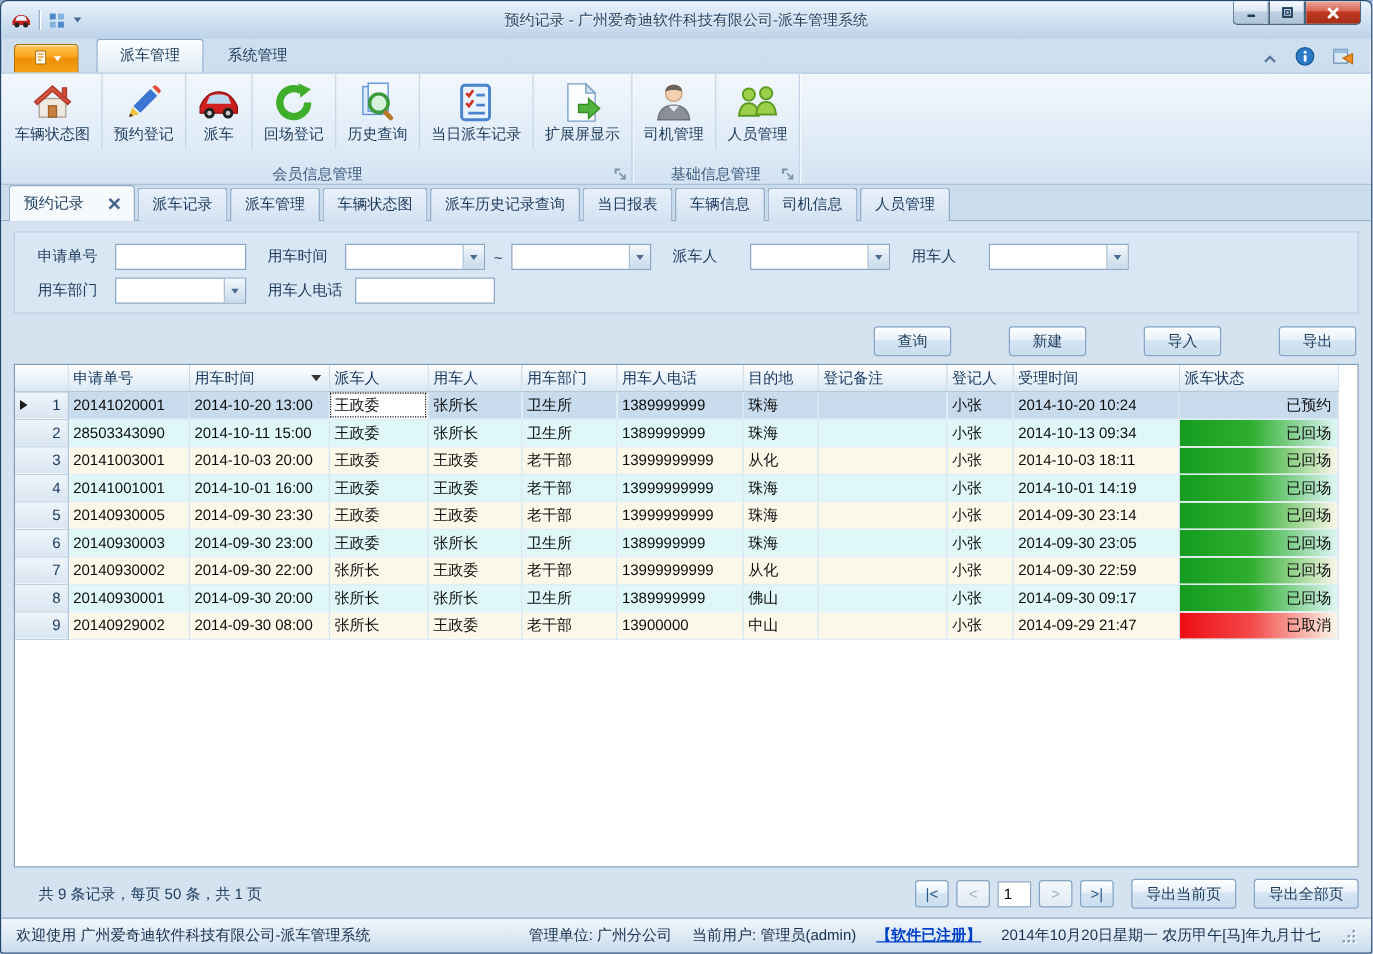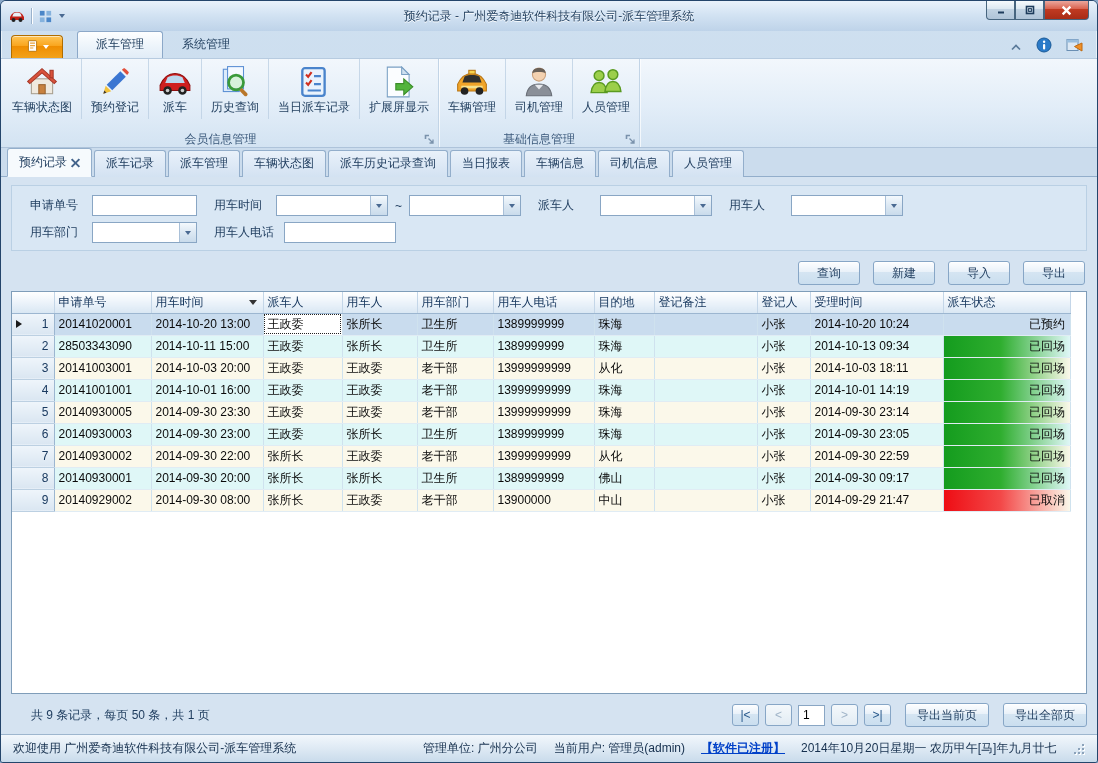--- a/index.html
+++ b/index.html
@@ -44,21 +44,21 @@
   .rbtn { display:flex; flex-direction:column; align-items:center; justify-content:space-between;
     padding:6px 9px 3px; cursor:default; border-right:1px solid rgba(185,205,225,.75); }
   .rbtn:last-child { border-right:none; }
   .rbtn .ricon svg { width:34px; height:34px; display:block; }
   .rbtn .rlabel { color:#1e3c5c; white-space:nowrap; }
   .rg-caption { height:18px; position:relative; text-align:center; color:#3c5a7c;margin-top:12px; }
   .rg-caption .launcher { position:absolute; right:3px; top:3px; }
 
   
   .doc-tabs { height:29px; flex:0 0 29px; background:#cbdced; display:flex; align-items:flex-end; padding:0 0 0 6px; border-bottom:1px solid #93aecb; }
-  .dtab { display:flex; align-items:center; gap:4px; padding:4px 11px 5px; margin-right:2px; margin-bottom:-1px;
+  .dtab { display:flex; align-items:center; gap:20px; padding:4px 11px 5px; margin-right:2px; margin-bottom:-1px;
     border:1px solid #93aecb; border-bottom:none; border-radius:3px 3px 0 0; color:#1c3a5c;
     background:linear-gradient(#e9f1fa,#d3e2f2); cursor:default; white-space:nowrap; }
   .dtab.active { background:#f6fafd; padding-top:5px; border-bottom:1px solid #f6fafd; }
   .x-glyph { position:relative; width:9px; height:9px; display:inline-block; }
   .x-glyph::before,.x-glyph::after { content:""; position:absolute; left:-1px; top:3.5px; width:11px; height:2px; background:#44648c; }
   .x-glyph::before { transform:rotate(45deg); } .x-glyph::after { transform:rotate(-45deg); }
 
   
   .content { flex:1; min-height:0; display:flex; flex-direction:column; background:#d5e3f1; padding:8px 10px 6px; }
 
@@ -70,21 +70,21 @@
   .combo { display:flex; width:112px; height:21px; border:1px solid #89a6c4; background:#fff; }
   .combo .cval { flex:1; }
   .combo .cbtn { width:17px; border-left:1px solid #a9c0d8; background:linear-gradient(#f4f9fd,#dce8f3 50%,#c9dbeb);
     display:flex; align-items:center; justify-content:center; }
   .tilde { margin:0 7px; color:#1c3a5c; }
   .fgap { width:17px; }
 
   .actions-row { flex:0 0 24px; margin:10px 2px 6px 0; display:flex; justify-content:flex-end; gap:13px; }
   .btn { min-width:62px; height:24px; padding:0 10px; border:1px solid #87a6c6; border-radius:3px; color:#1c3a5c;
     background:linear-gradient(#fdfeff,#e9f1f9 45%,#d5e5f2 46%,#cadeef); box-shadow:inset 0 1px 0 #fff;
-    display:flex; align-items:center; justify-content:center; cursor:default; white-space:nowrap; }
+    display:flex; align-items:center; justify-content:center; cursor:default; white-space:nowrap;margin-left:33px; }
 
   .grid-wrap { flex:1; min-height:0; border:1px solid #7f9db9; background:#fff; padding-right:15px; overflow:hidden; }
   table.grid { width:100%; border-collapse:collapse; table-layout:fixed; }
   .grid th { height:21px; font-weight:normal; text-align:left; padding:0 4px; color:#1a3a60;
     background:linear-gradient(#ffffff,#ecf3fa 50%,#d9e7f3); border-right:1px solid #c4d6e8; border-bottom:1px solid #9cb6d0; white-space:nowrap; overflow:hidden; position:relative; }
   .grid td { height:21px; padding:0 4px; border-right:1px solid #cfe2ee; border-bottom:1px solid #e0ecf4;
     color:#0a0a0a; white-space:nowrap; overflow:hidden; }
   .grid td.rowhdr { background:linear-gradient(#eff5fb,#dae6f1); border-right:1px solid #9cb6d0; border-bottom:1px solid #bcd0e2;
     text-align:right; padding-right:5px; color:#1a3a60; position:relative; }
   tr.cream td:not(.rowhdr) { background:#fbf8ea; }
@@ -231,20 +231,29 @@
                 <circle cx="23" cy="24" r="4" fill="#222"></circle>
                 <circle cx="9" cy="24" r="1.7" fill="#ccc"></circle>
                 <circle cx="23" cy="24" r="1.7" fill="#ccc"></circle>
               </svg>
             </span>
             <span class="rlabel">派车</span>
           </div>
           <div class="rbtn">
             <span class="ricon">
               <svg viewBox="0 0 32 32">
+                <path fill="none" stroke="#3fae2a" stroke-width="5.5" d="M26.5 16a10.5 10.5 0 1 1-5.2-9"></path>
+                <path fill="#3fae2a" d="M19.5 1.5l9.5 4.5-8 6.5z"></path>
+              </svg>
+            </span>
+            <span class="rlabel">回场登记</span>
+          </div>
+          <div class="rbtn">
+            <span class="ricon">
+              <svg viewBox="0 0 32 32">
                 <rect x="5" y="4" width="15" height="21" fill="#dcebfa" stroke="#5b8fd4"></rect>
                 <rect x="9" y="1.5" width="15" height="21" fill="#f4f9ff" stroke="#5b8fd4"></rect>
                 <circle cx="17" cy="16.5" r="7" fill="rgba(190,235,190,.55)" stroke="#3a9a3a" stroke-width="2.6"></circle>
                 <rect x="22.2" y="21.2" width="9" height="3.6" rx="1.8" transform="rotate(45 22.2 21.2)" fill="#b8762a"></rect>
               </svg>
             </span>
             <span class="rlabel">历史查询</span>
           </div>
           <div class="rbtn">
             <span class="ricon">
@@ -267,33 +276,20 @@
             <span class="rlabel">扩展屏显示</span>
           </div>
         </div>
         <div class="rg-caption"><span>会员信息管理</span><span class="launcher"><svg width="11" height="11" viewBox="0 0 11 11">
               <path d="M1.5 5V1.5H5" fill="none" stroke="#7a92ac" stroke-width="1.6"></path>
               <path d="M4.5 4.5l4.5 4.5M9 5.5V9H5.5" fill="none" stroke="#7a92ac" stroke-width="1.3"></path>
             </svg></span></div>
       </div>
       <div class="ribbon-group">
         <div class="rg-buttons">
-          <div class="rbtn">
-            <span class="ricon">
-              <svg viewBox="0 0 32 32">
-                <path fill="#f0a429" stroke="#b87514" d="M2.5 18c3-6.5 7.5-10 13.5-10s10.5 3.5 13.5 10v6.5H2.5z"></path>
-                <path fill="#30302e" d="M9 10.8c4-1.8 10-1.8 14 0l2 5.7H7z"></path>
-                <rect x="13" y="5" width="6" height="3.5" fill="#f7d34c" stroke="#b87514"></rect>
-                <rect x="6" y="19.5" width="20" height="2.5" fill="#f7e28c"></rect>
-                <circle cx="9" cy="24.5" r="3.6" fill="#222"></circle>
-                <circle cx="23" cy="24.5" r="3.6" fill="#222"></circle>
-              </svg>
-            </span>
-            <span class="rlabel">车辆管理</span>
-          </div>
           <div class="rbtn">
             <span class="ricon">
               <svg viewBox="0 0 32 32">
                 <circle cx="16" cy="9" r="6.2" fill="#f3d1b0" stroke="#c9a07c"></circle>
                 <path d="M16 2.8c-4 0-6.5 2-6.2 5 2-1.6 10.4-1.6 12.4 0 .3-3-2.2-5-6.2-5z" fill="#6a6158"></path>
                 <path d="M4 29c1-8 6-11 12-11s11 3 12 11z" fill="#8a8f98" stroke="#6a6f78"></path>
                 <path d="M12 18.5l4 4.5 4-4.5" fill="#e8eaee"></path>
               </svg>
             </span>
             <span class="rlabel">司机管理</span>

